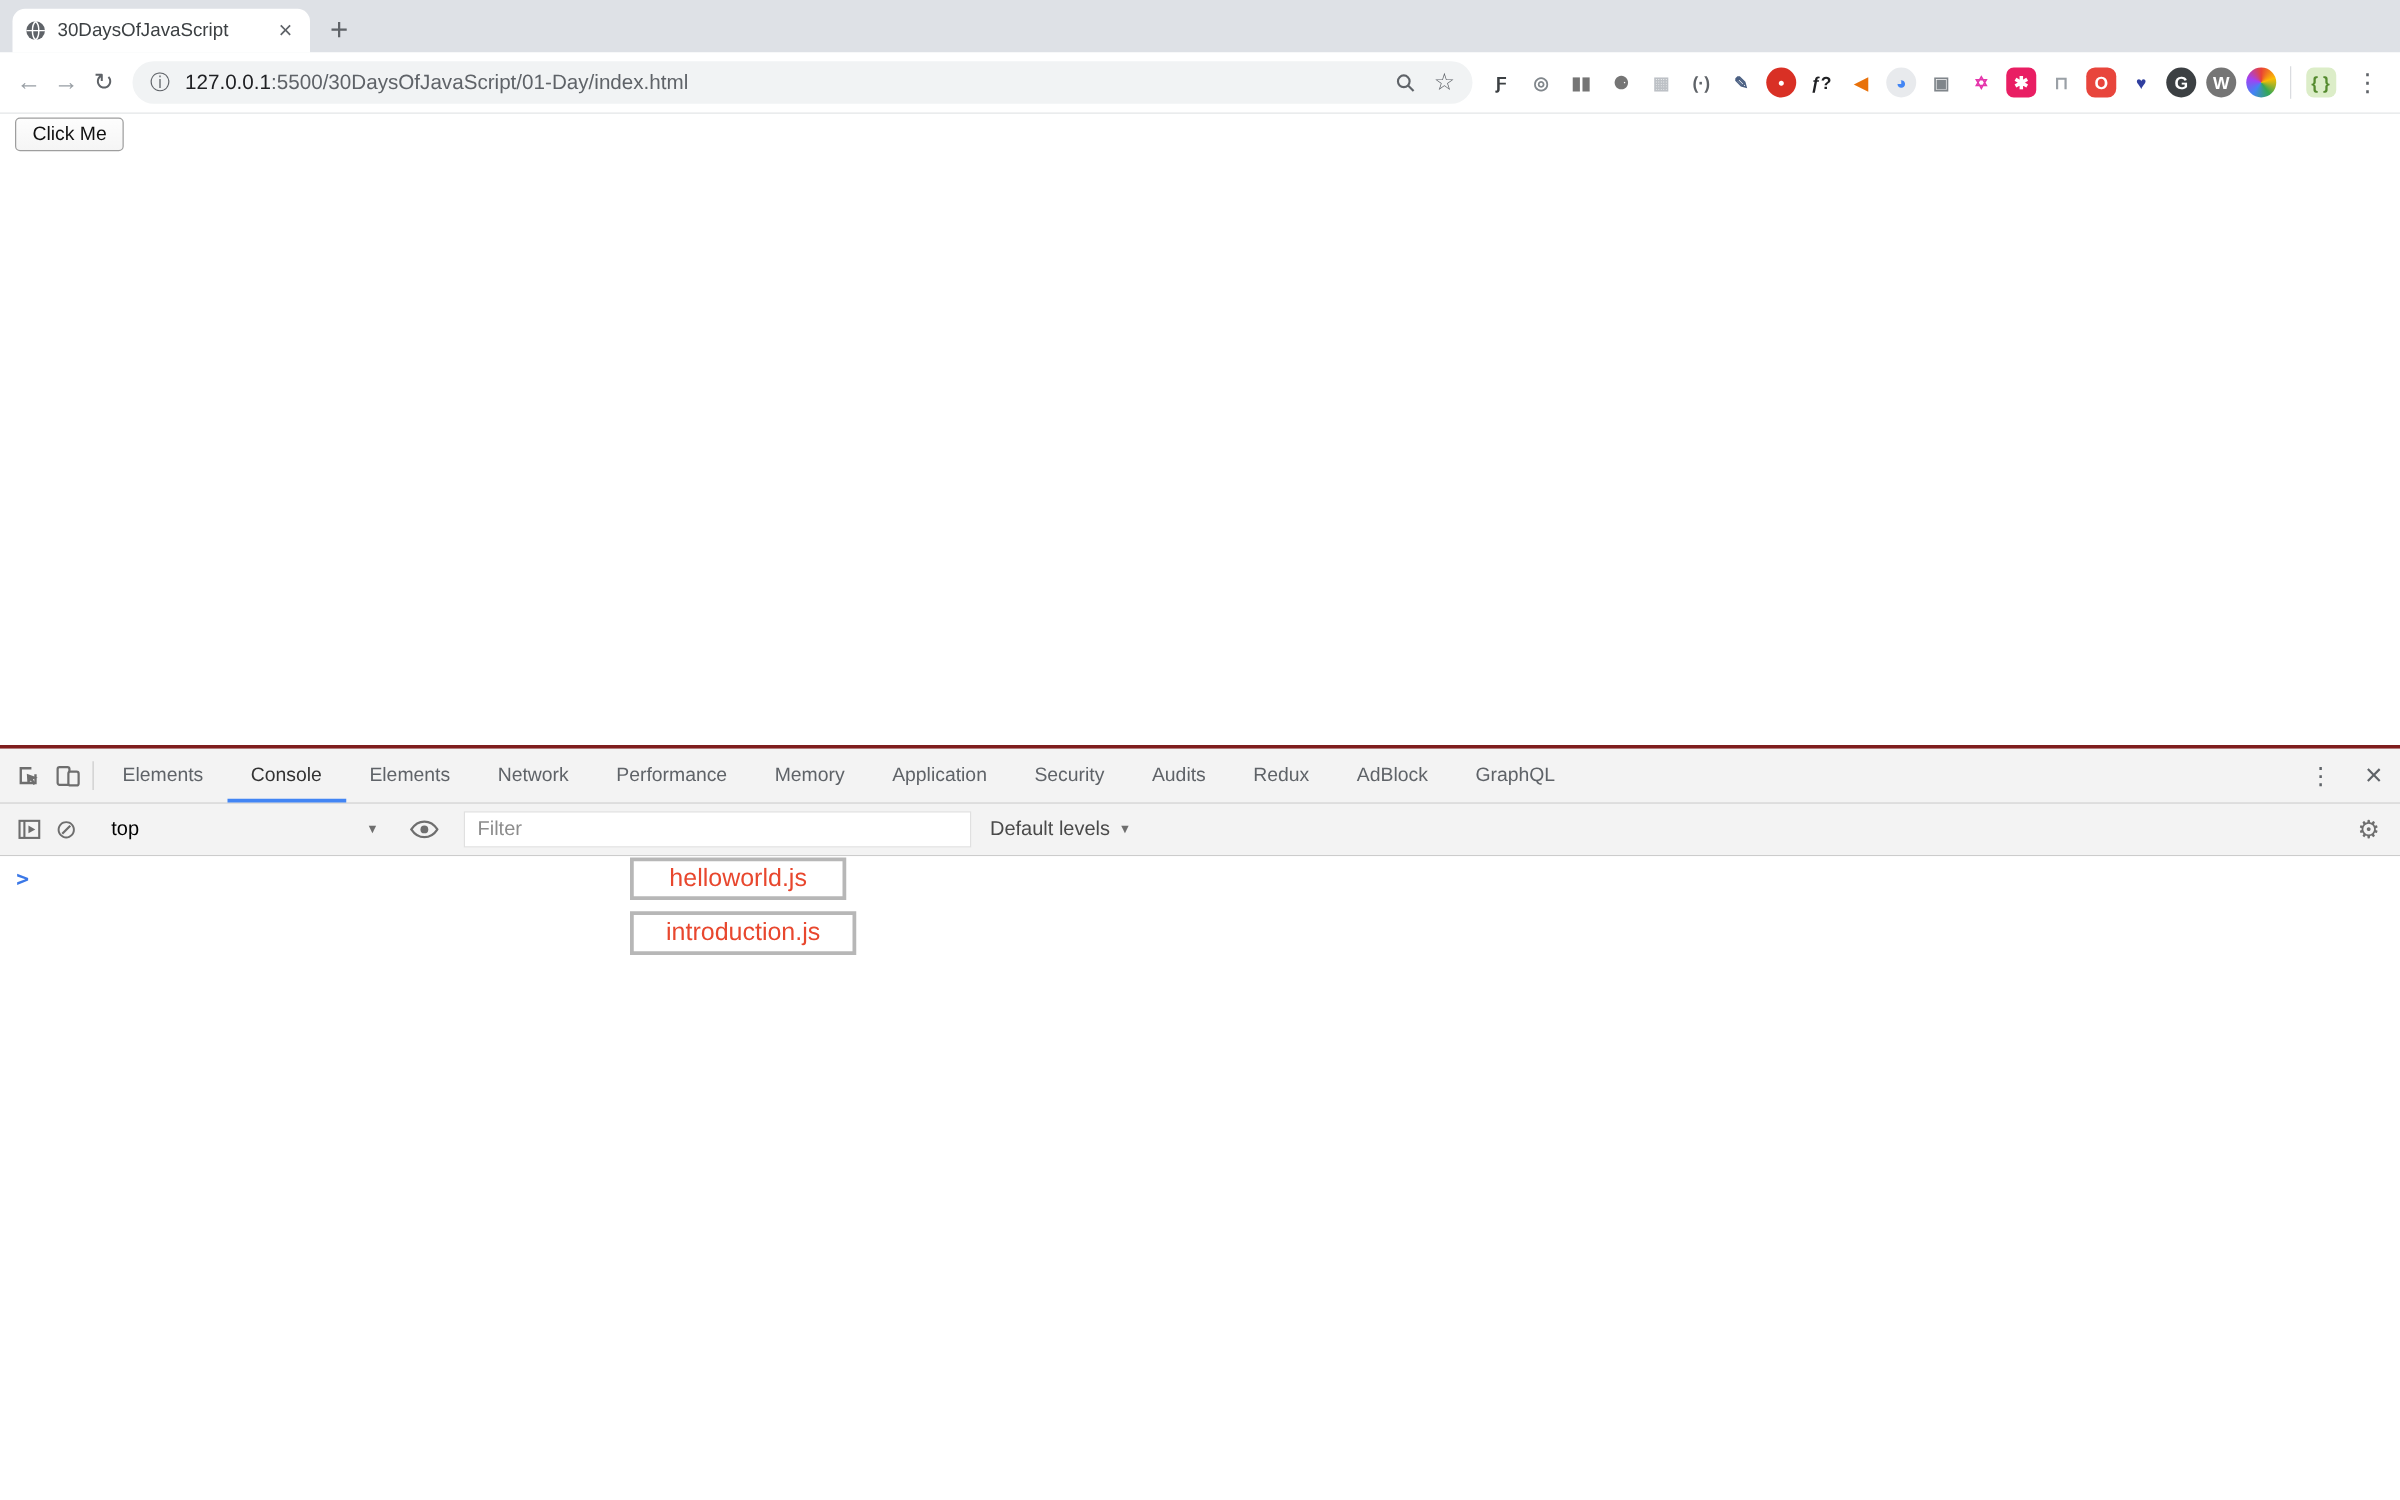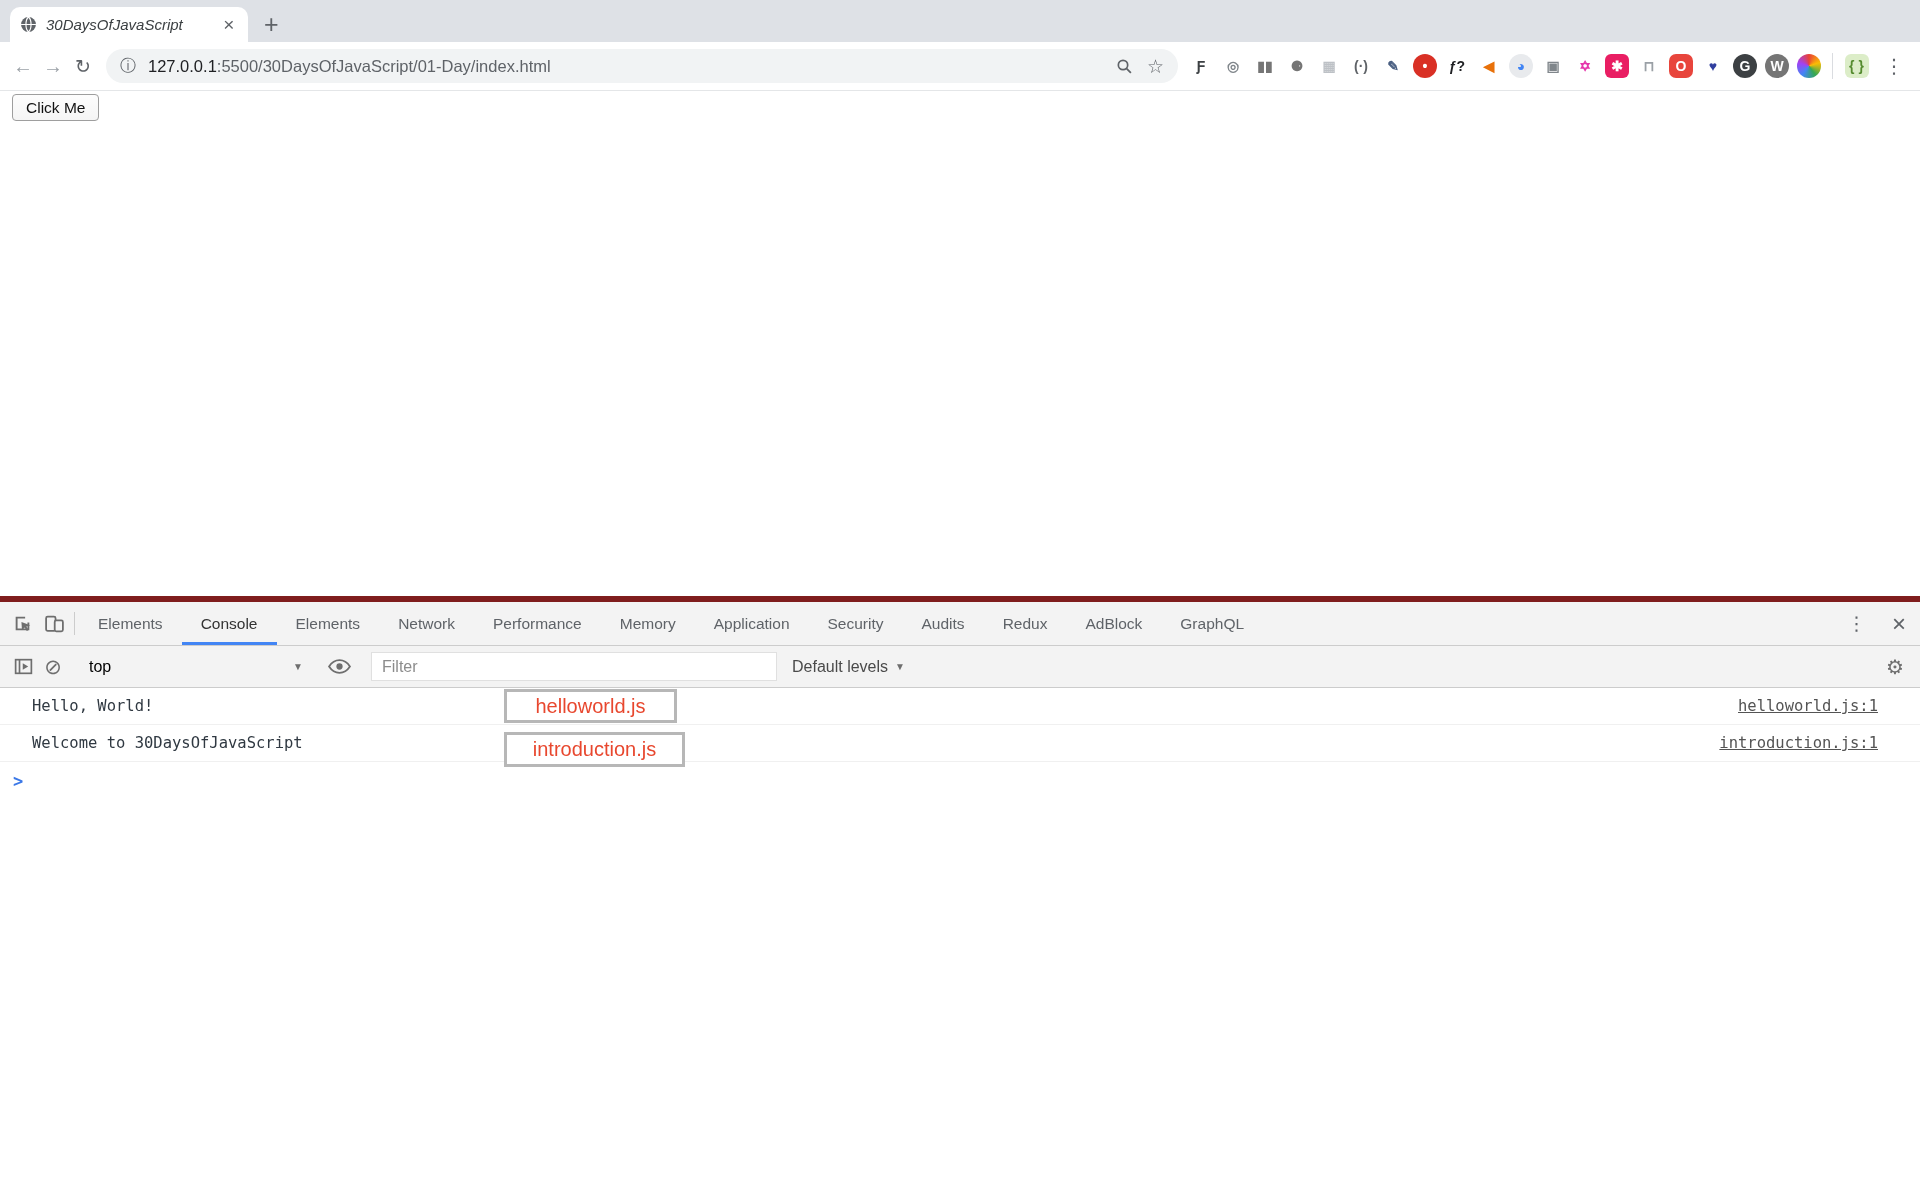--- a/index.html
+++ b/index.html
@@ -2,21 +2,21 @@
 <html style="--accent-red: #e8472e; --devtools-accent: #4285f4; --link-color: #545454; --prompt-blue: #3b78e7; --panel-bg: #f3f3f3; --tabstrip-bg: #dee1e6;"><head>
 <meta charset="utf-8">
 <style>
   * { box-sizing: border-box; margin: 0; padding: 0; }
   html,body { width:1920px; height:1200px; overflow:hidden; background:#fff;
               font-family:"Liberation Sans", sans-serif; }
 
   
   .tabstrip { height:42px; background:var(--tabstrip-bg); display:flex; align-items:flex-end; }
   .tab { margin-left:10px; width:238px; height:35px; background:#fff;
-         border-radius:10px 10px 0 0; display:flex; align-items:center; padding:0 10px;font-style:italic; }
+         border-radius:10px 10px 0 0; display:flex; align-items:center; padding:0 10px; }
   .tab-favicon { width:17px; height:17px; flex:0 0 auto; }
   .tab-title { font-size:15px; color:#3c4043; margin-left:9px; flex:1;
                white-space:nowrap; overflow:hidden; }
   .tab-close { font-size:19px; color:#5f6368; padding:0 4px; cursor:default; }
   .new-tab { font-size:25px; color:#5f6368; margin:0 0 5px 16px; line-height:1; }
 
   
   .toolbar { height:48px; background:#fff; display:flex; align-items:center; padding:0 12px 0 8px; }
   .nav-btn { width:30px; text-align:center; font-size:20px; line-height:1; }
   .nav-back, .nav-fwd { color:#9aa0a6; }
@@ -41,21 +41,21 @@
   .page { position:relative; height:506px; background:#fff; border-top:1px solid #e4e6e8; }
   .click-btn { position:absolute; left:12px; top:3px; height:27px; padding:0 13px;
                background:linear-gradient(#fdfdfd,#f5f5f5); border:1.5px solid #9e9e9e;
                border-radius:4px; font-size:15.5px; color:#111;
                font-family:"Liberation Sans", sans-serif; }
   .inline-box { position:absolute; left:143px; top:0px; width:293px; height:37px;
                 border:3px solid #b7b7b7; background:#fff; display:flex; align-items:center;
                 justify-content:center; font-size:22px; color:var(--accent-red); }
 
   
-  .devtools { border-top:6px solid #7f1d1d; height:432px; display:flex; flex-direction:column; background:#fff; }
+  .devtools { border-top:3px solid #7f1d1d; height:432px; display:flex; flex-direction:column; background:#fff; }
   .dt-tabs { height:44px; background:var(--panel-bg); border-bottom:1px solid #ccc;
              display:flex; align-items:stretch; padding-left:6px; }
   .dt-icon-btn { display:flex; align-items:center; justify-content:center; width:32px; }
   .vsep { width:1px; background:#ccc; margin:10px 4px; }
   .dt-tab { display:flex; align-items:center; padding:0 19px; font-size:15.5px; color:#5f6368;
             border-bottom:3px solid transparent; border-top:3px solid transparent; }
   .dt-tab.active { color:#333; border-bottom-color:var(--devtools-accent); }
   .dt-right { margin-left:auto; display:flex; align-items:center; }
   .dt-kebab { font-size:19px; color:#5f6368; padding:0 12px; }
   .dt-close { font-size:24px; color:#5f6368; padding:0 14px; line-height:1; }
@@ -271,30 +271,20 @@
     </div>
 
     <span class="dt-spacer"></span>
     <span class="vsep"></span>
     <span class="dt-icon-btn">
       <span class="gear-icon">⚙</span>
     </span>
   </div>
 
   <div class="console">
-    <div>
-      <div class="crow">
-          <span class="msg">Hello, World!</span>
-          <a class="src-link">helloworld.js:1</a>
-        </div>
-        <div class="crow">
-          <span class="msg">Welcome to 30DaysOfJavaScript</span>
-          <a class="src-link">introduction.js:1</a>
-        </div>
-    </div>
 
     <div class="prompt-row">
       <span class="prompt-chevron">&gt;</span>
     </div>
 
     <div>
       <div class="annotation">helloworld.js</div>
         <div class="annotation">introduction.js</div>
     </div>
   </div>

